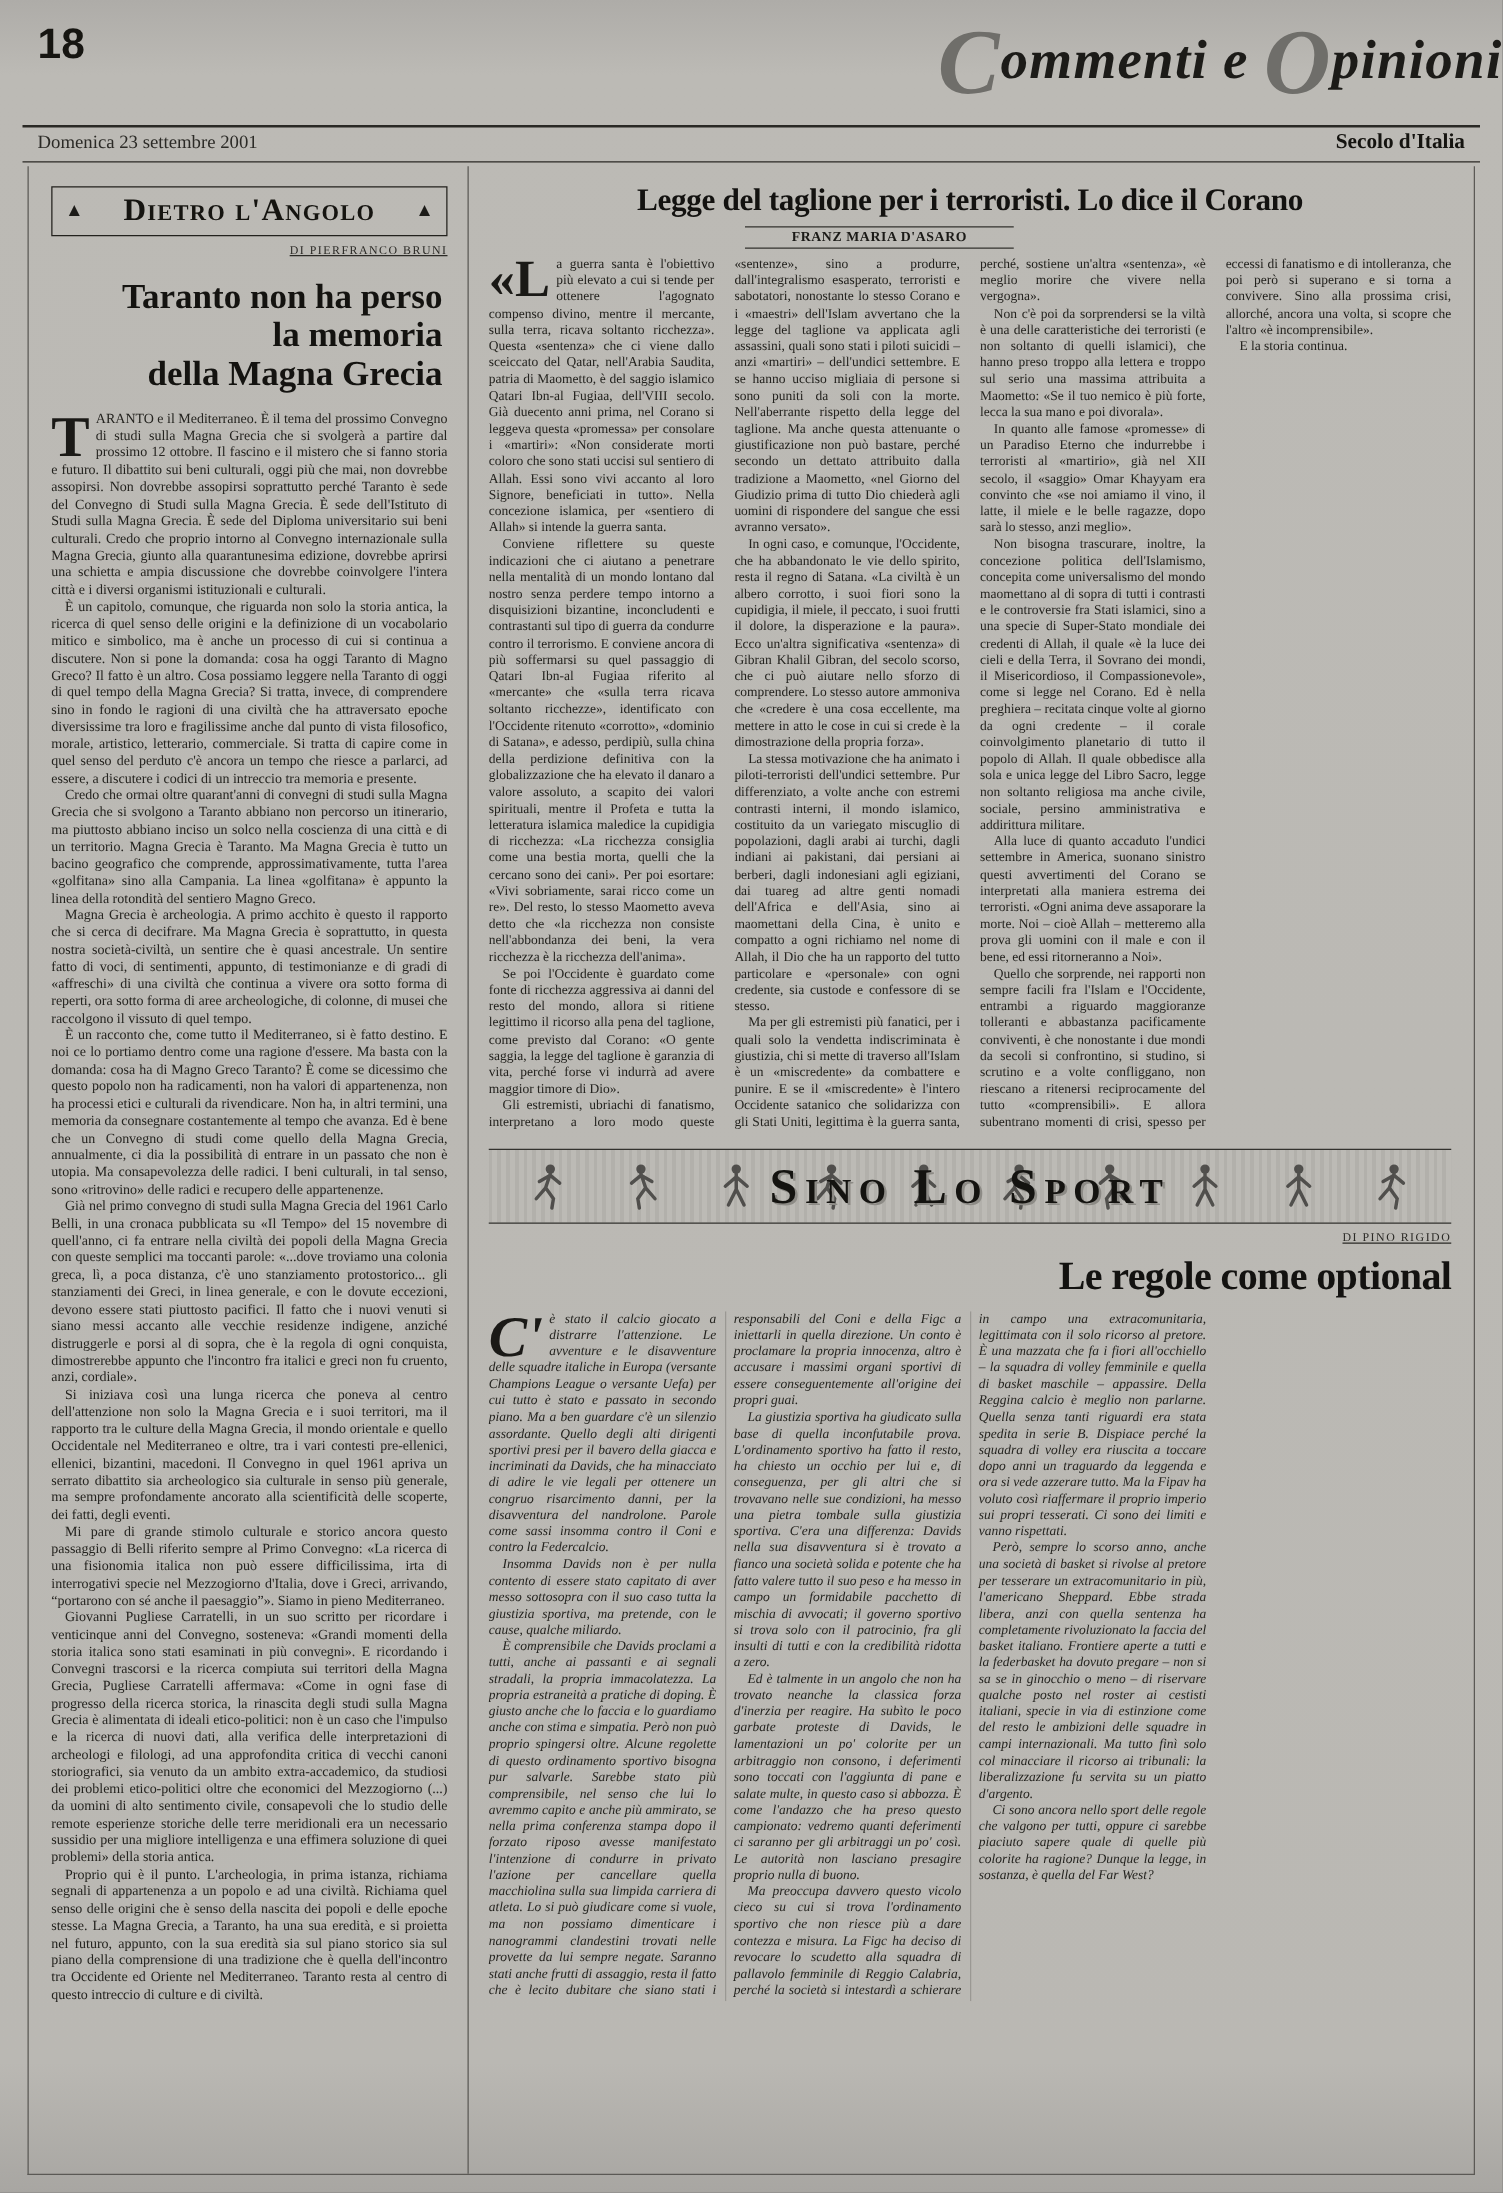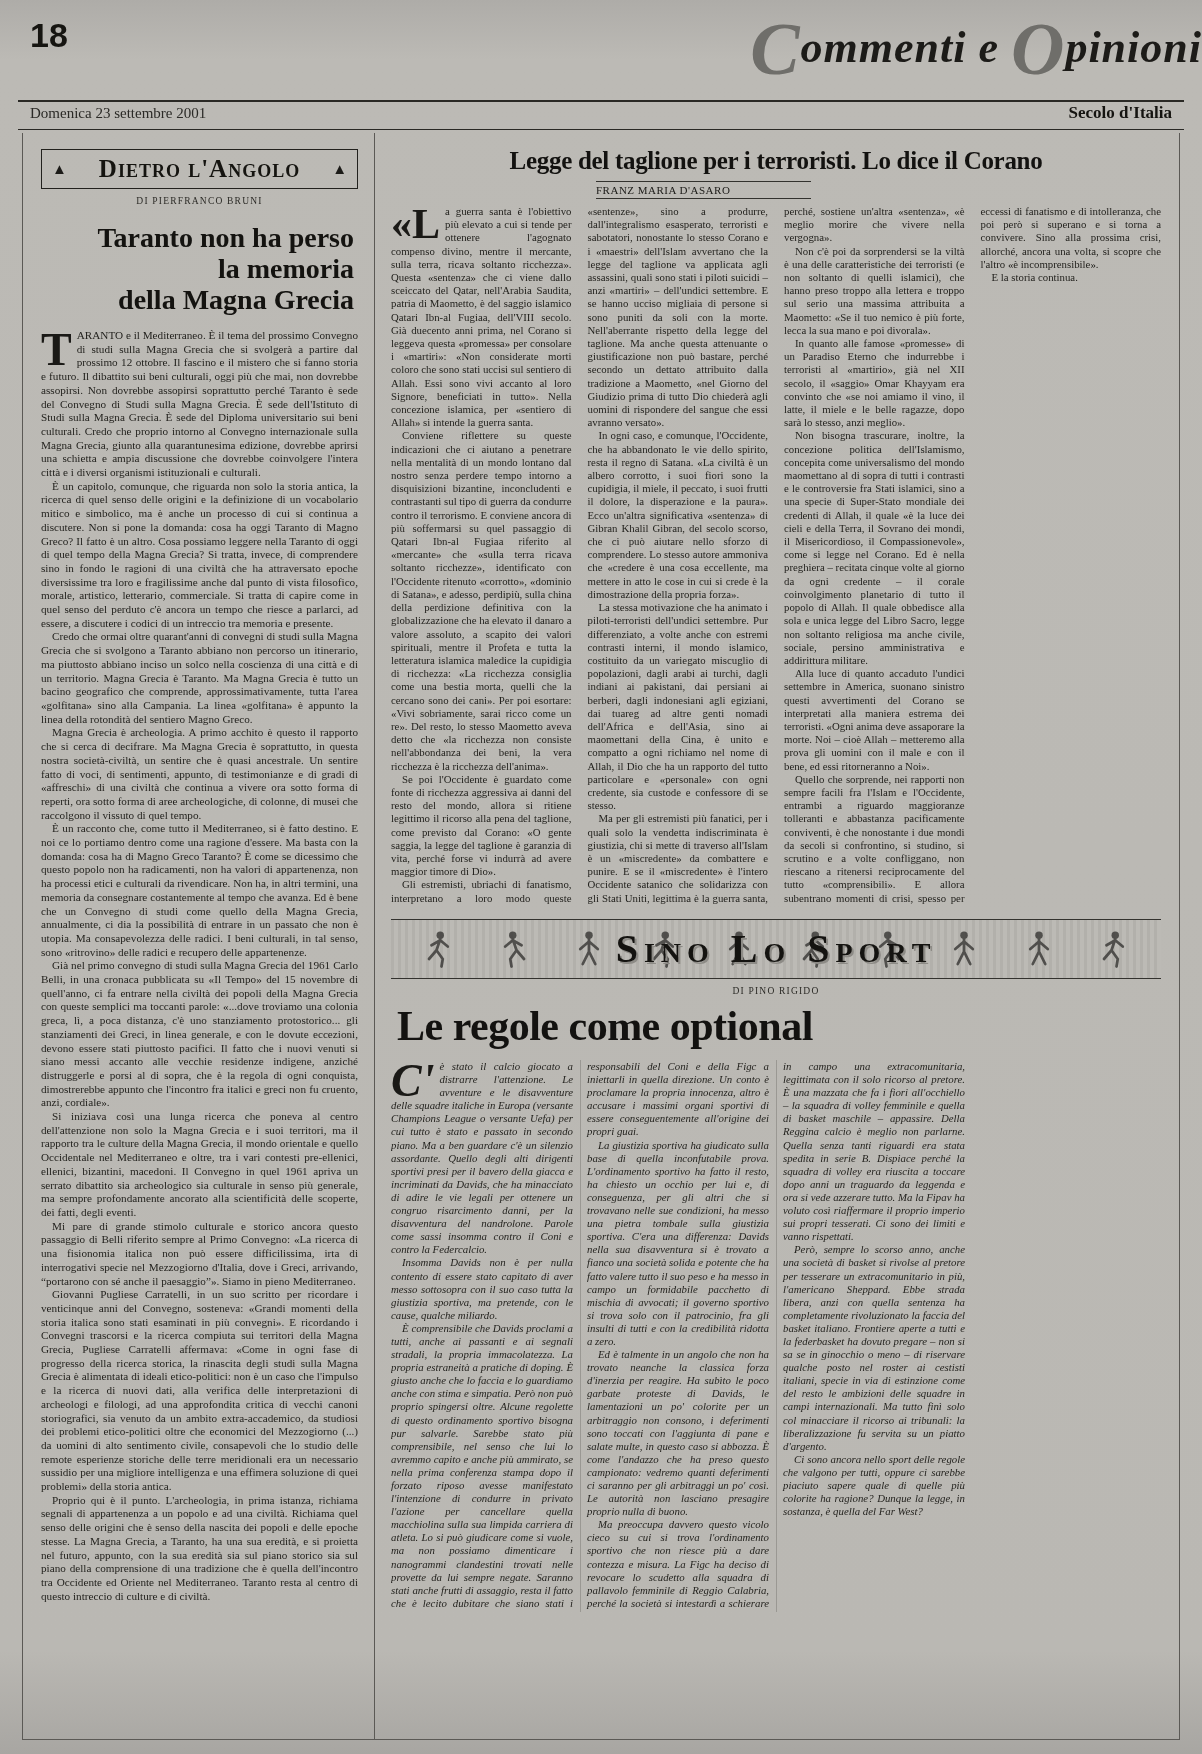--- a/index.html
+++ b/index.html
@@ -18,42 +18,42 @@
   .dateline{position:absolute;top:103px;left:30px;right:30px;display:flex;justify-content:space-between;align-items:baseline;}
   .date{font-size:15px;color:#2b2a26;}
   .masthead{font-size:17px;font-weight:bold;color:#151410;}
   
   .content{position:absolute;top:133px;left:22px;right:22px;bottom:14px;border-left:1px solid #5b5955;border-right:1px solid #5b5955;border-bottom:1px solid #5b5955;display:flex;}
   
   .left-col{width:352px;box-sizing:border-box;padding:16px 16px 10px 18px;border-right:1px solid #5b5955;}
   .angolo-box{border:1.5px solid #22211d;padding:5px 10px;display:flex;align-items:center;justify-content:space-between;}
   .angolo-title{font-variant:small-caps;font-weight:bold;font-size:25px;letter-spacing:1px;color:#151410;}
   .tri{font-size:15px;color:#1c1b18;}
-  .byline-small{text-align:center;font-size:9.5px;letter-spacing:1.2px;margin-top:7px;color:#2b2a26;font-family:"Liberation Serif",serif;}
+  .byline-small{text-align:right;font-size:9.5px;letter-spacing:1.2px;margin-top:7px;color:#2b2a26;font-family:"Liberation Serif",serif;text-decoration:underline;}
   .left-headline{margin:16px 4px 14px 4px;text-align:right;font-weight:bold;font-size:28px;line-height:31px;color:#141310;}
   .left-body{font-size:11.2px;line-height:13.7px;text-align:justify;height:1386px;overflow:hidden;}
   .left-body p{margin:0;text-indent:11px;}
   .left-body p.first{text-indent:0;}
   .dropcap{float:left;font-weight:bold;font-size:46px;line-height:37px;padding:2px 5px 0 0;color:#1a1916;}
   
   .main-col{flex:1;box-sizing:border-box;padding:6px 18px 8px 16px;display:flex;flex-direction:column;}
   .kicker{text-align:center;font-style:italic;font-size:20px;margin:4px 0 2px 0;color:#1d1c19;}
   .main-headline{text-align:center;font-weight:bold;font-size:25px;letter-spacing:-0.3px;margin:8px 0 4px 0;color:#131210;}
-  .main-byline{width:215px;margin:2px 0 6px 205px;text-align:left;font-size:11px;font-weight:normal;letter-spacing:0.5px;border-top:1px solid #33322e;border-bottom:1px solid #33322e;padding:2px 0;color:#1b1a17;}
+  .main-byline{width:215px;margin:2px 0 6px 205px;text-align:center;font-size:11px;font-weight:bold;letter-spacing:0.5px;border-top:1px solid #33322e;border-bottom:1px solid #33322e;padding:2px 0;color:#1b1a17;}
   .main-body{column-count:4;column-gap:16px;column-fill:auto;height:702px;font-size:10.8px;line-height:13.2px;text-align:justify;overflow:hidden;}
   .main-body p{margin:0;text-indent:11px;}
   .main-body p.first{text-indent:0;}
   .dropcap-q{float:left;font-weight:bold;font-size:42px;line-height:34px;padding:2px 5px 0 0;color:#1a1916;}
   
   .sport{margin-top:12px;}
   .sport-band{position:relative;height:58px;border-top:1.5px solid #33322e;border-bottom:1.5px solid #33322e;background:repeating-linear-gradient(90deg,#b2b0ab 0 3px,#bcbab5 3px 7px);}
   .band-icons{position:absolute;inset:0;display:flex;align-items:center;justify-content:space-around;padding:0 10px;opacity:0.75;}
   .band-icons svg{height:40px;width:auto;}
   .sport-band-title{position:relative;z-index:1;text-align:center;font-variant:small-caps;font-weight:bold;font-size:40px;letter-spacing:6px;line-height:58px;color:#141310;text-shadow:2px 2px 0 #8d8b86;}
-  .sport-headline{font-weight:bold;font-size:42px;margin:6px 0 10px 6px;color:#131210;letter-spacing:-0.5px;}
+  .sport-headline{font-weight:bold;font-size:32px;margin:6px 0 10px 6px;color:#131210;letter-spacing:-0.5px;text-align:right;}
   .sport-body{column-count:4;column-gap:14px;column-rule:1px solid #9a9893;column-fill:auto;height:552px;font-style:italic;font-size:10.8px;line-height:13.1px;text-align:justify;overflow:hidden;}
   .sport-body p{margin:0;text-indent:11px;}
   .sport-body p.first{text-indent:0;}
 </style>
 </head>
 <body>
 
 <div class="page">
 
   <div class="page-number">18</div>

